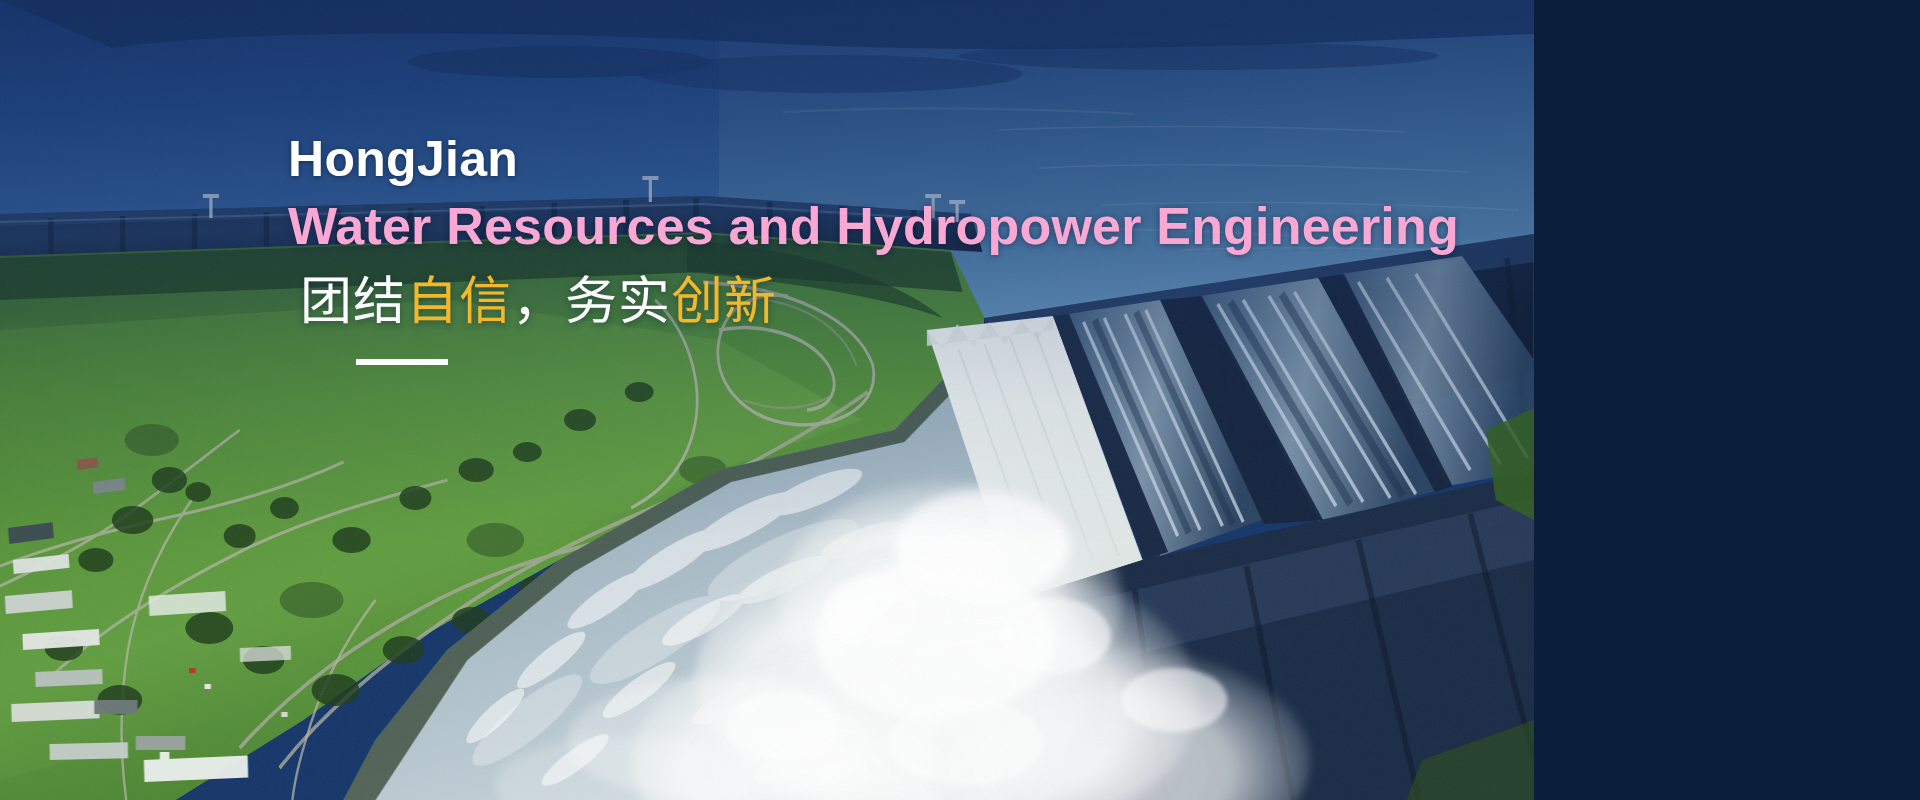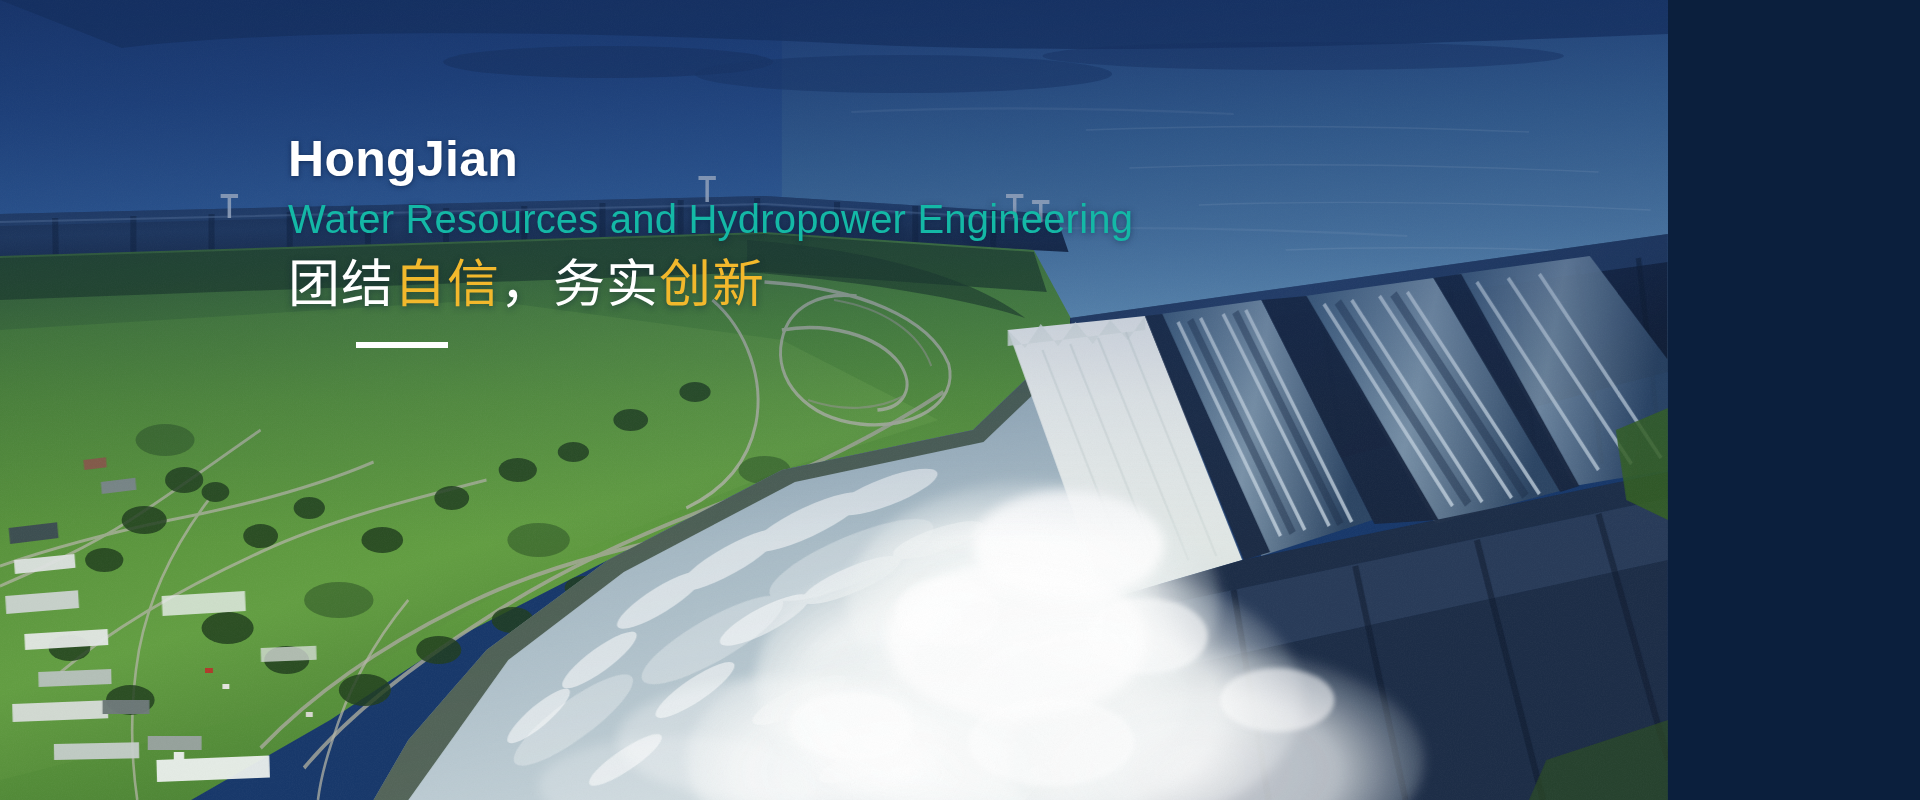--- a/index.html
+++ b/index.html
@@ -3,21 +3,21 @@
 <meta charset="utf-8">
 <title>HongJian Water Resources and Hydropower Engineering</title>
 <style>
   html, body {
     margin: 0;
     padding: 0;
     background: #0b1f3d;
   }
   #stage {
     position: relative;
-    width: 1668px;
+    width: 1534px;
     height: 800px;
     overflow: hidden;
     font-family: "Liberation Sans", "DejaVu Sans", sans-serif;
     background: #16376a;
   }
 
   
   #photo {
     position: absolute;
     inset: 0;
@@ -52,35 +52,35 @@
     font-size: 50px;
     font-weight: 700;
     letter-spacing: 0.3px;
     line-height: 1.0;
     margin: 0 0 14px 0;
     text-shadow: 0 1px 5px rgba(6, 22, 52, 0.55);
     white-space: nowrap;
   }
 
   .subtitle {
-    color: #14b8a6;
-    font-size: 40px;
-    font-weight: 400;
+    color: #f9a8d4;
+    font-size: 52px;
+    font-weight: 700;
     line-height: 1.08;
     margin: 0 0 8px 0;
     letter-spacing: 0.2px;
     text-shadow: 0 1px 6px rgba(6, 22, 52, 0.5);
     white-space: nowrap;
   }
 
   .slogan {
     font-size: 52px;
     font-weight: 400;
     line-height: 1.36;
-    margin: 0;
+    margin: 12px;
     letter-spacing: 1px;
     white-space: nowrap;
     text-shadow: 0 2px 7px rgba(6, 22, 52, 0.45);
   }
   .slogan .w { color: #ffffff; }
   .slogan .g { color: #f2b82c; }
 
   .rule {
     width: 92px;
     height: 6px;

